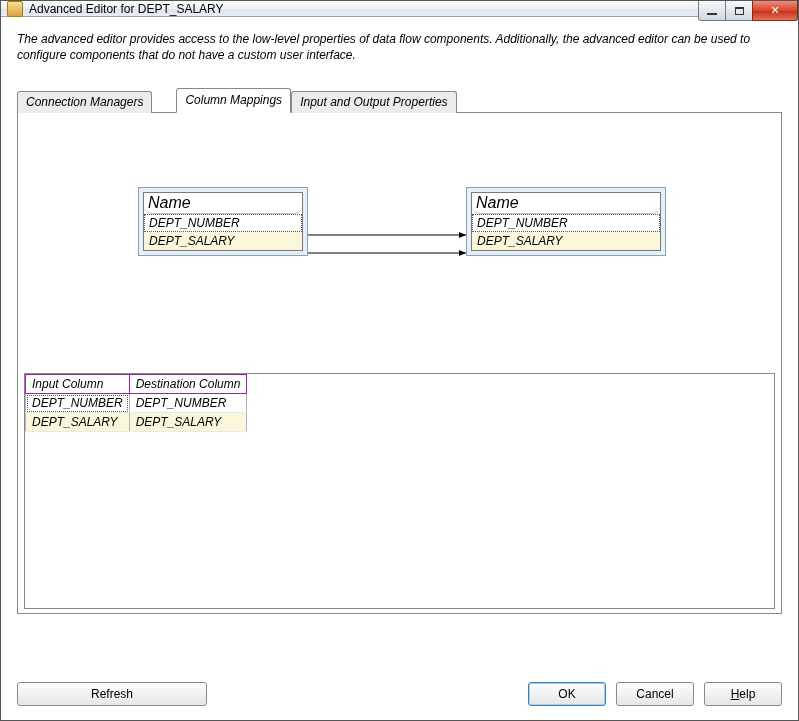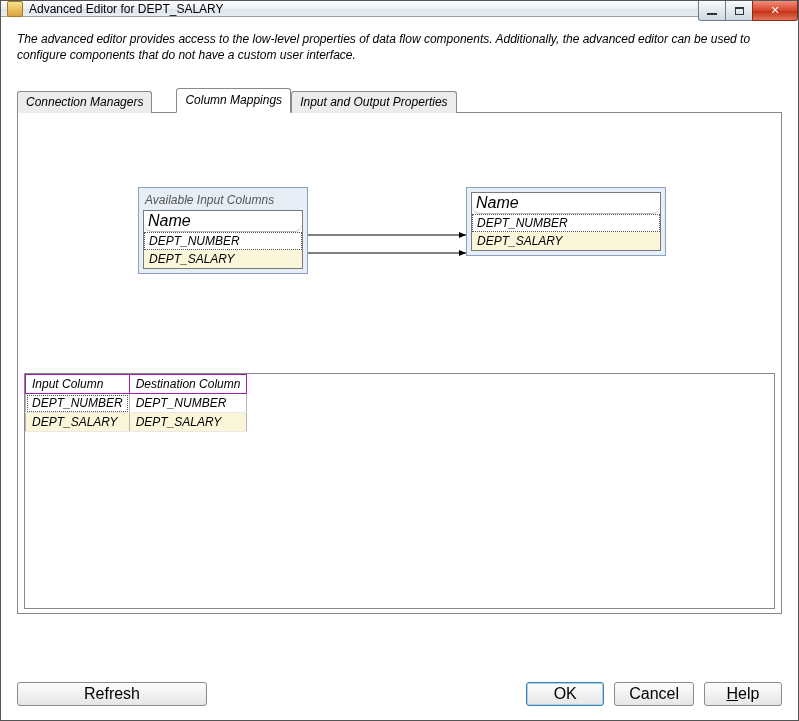--- a/index.html
+++ b/index.html
@@ -180,21 +180,21 @@
     bottom:14px;
     display:flex;
     align-items:center;
   }
   .btn {
     height:24px;
     border:1px solid #8a8a8a;
     border-radius:3px;
     background:linear-gradient(to bottom,#fdfdfd,#e6e6e6);
     padding:0 14px;
-    font-size:16px;
+    font-size:12px;
     cursor:pointer;
     display:flex; align-items:center; justify-content:center;
     min-width:78px;
   }
   .btn.refresh { width:190px; }
   .btn.default {
     border:1px solid #3c7fb1;
     box-shadow:0 0 0 1px #a7d1ef inset;
   }
   .spacer { flex:1; }
@@ -227,21 +227,20 @@
     <div class="tab">Connection Managers</div>
     <div class="tab active">Column Mappings</div>
     <div class="tab">Input and Output Properties</div>
   </div>
 
   <div class="tabpage">
 
     <div class="diagram-area">
 
       <div class="col-box src">
-        <div class="box-title">Available Input Columns</div>
         <div class="inner">
           <div class="hdr">Name</div>
           <div class="row sel">DEPT_NUMBER</div>
           <div class="row alt">DEPT_SALARY</div>
         </div>
       </div>
 
       <div class="col-box dst">
         <div class="inner">
           <div class="hdr">Name</div>

